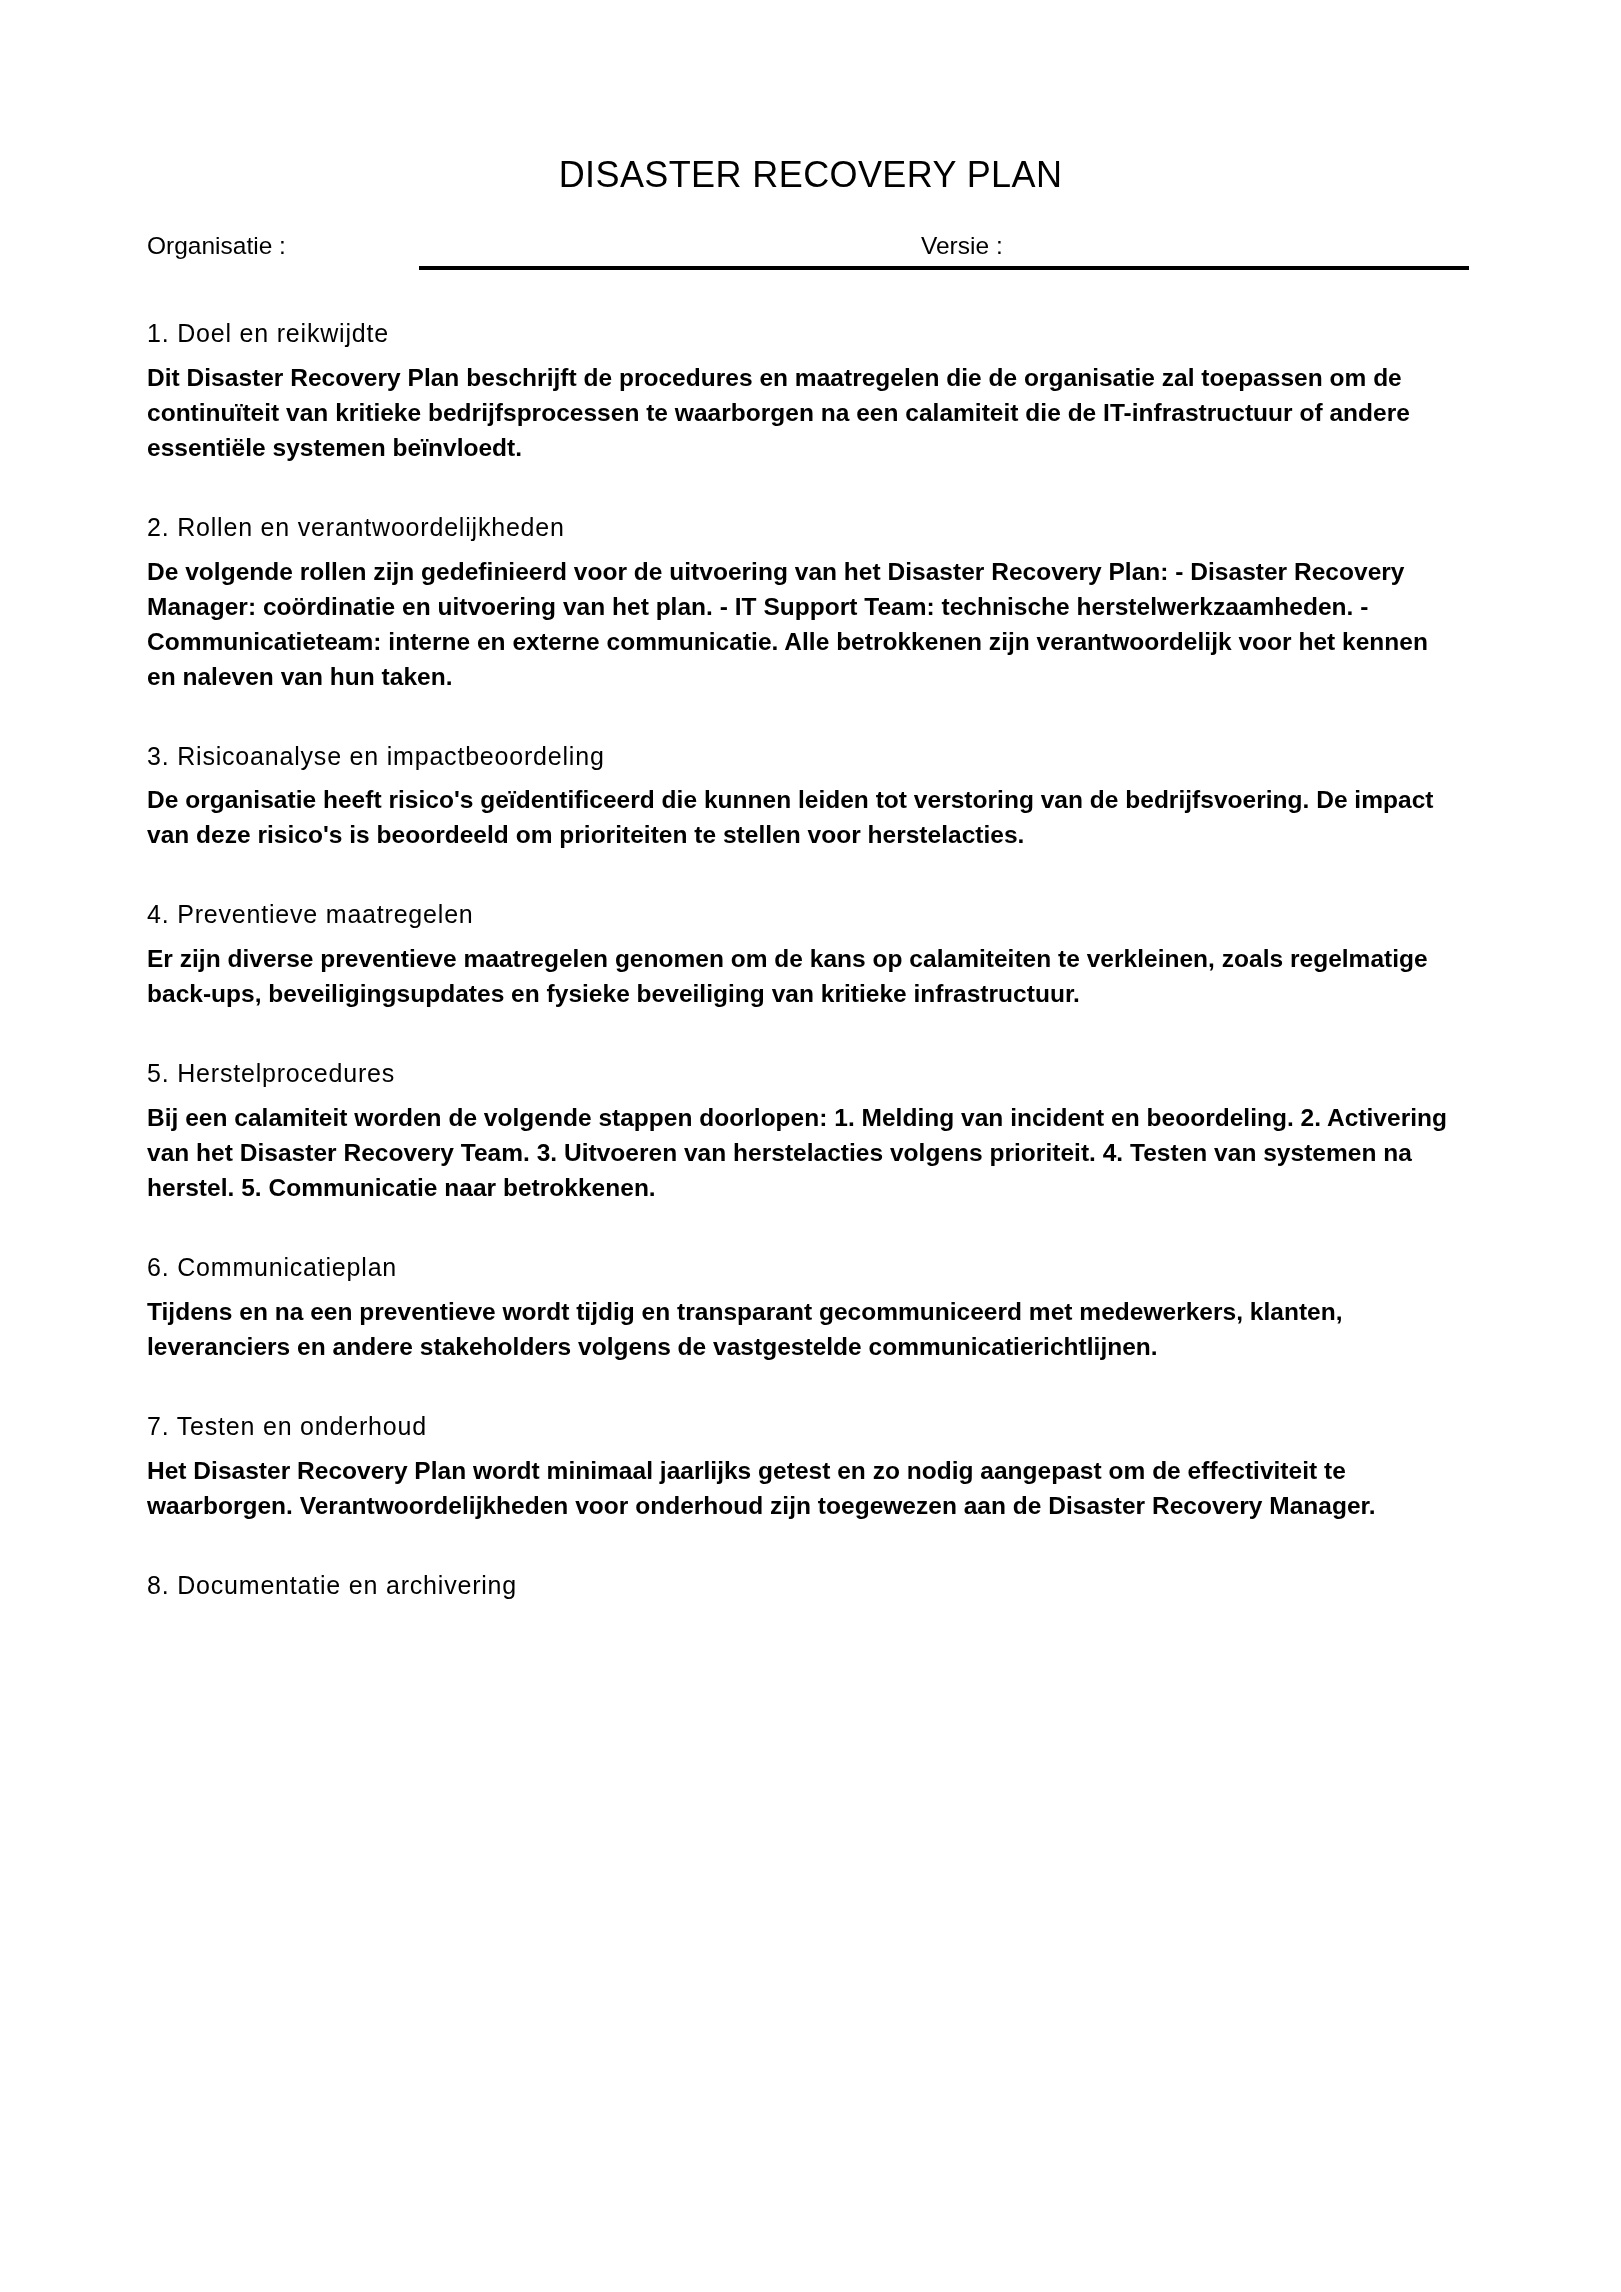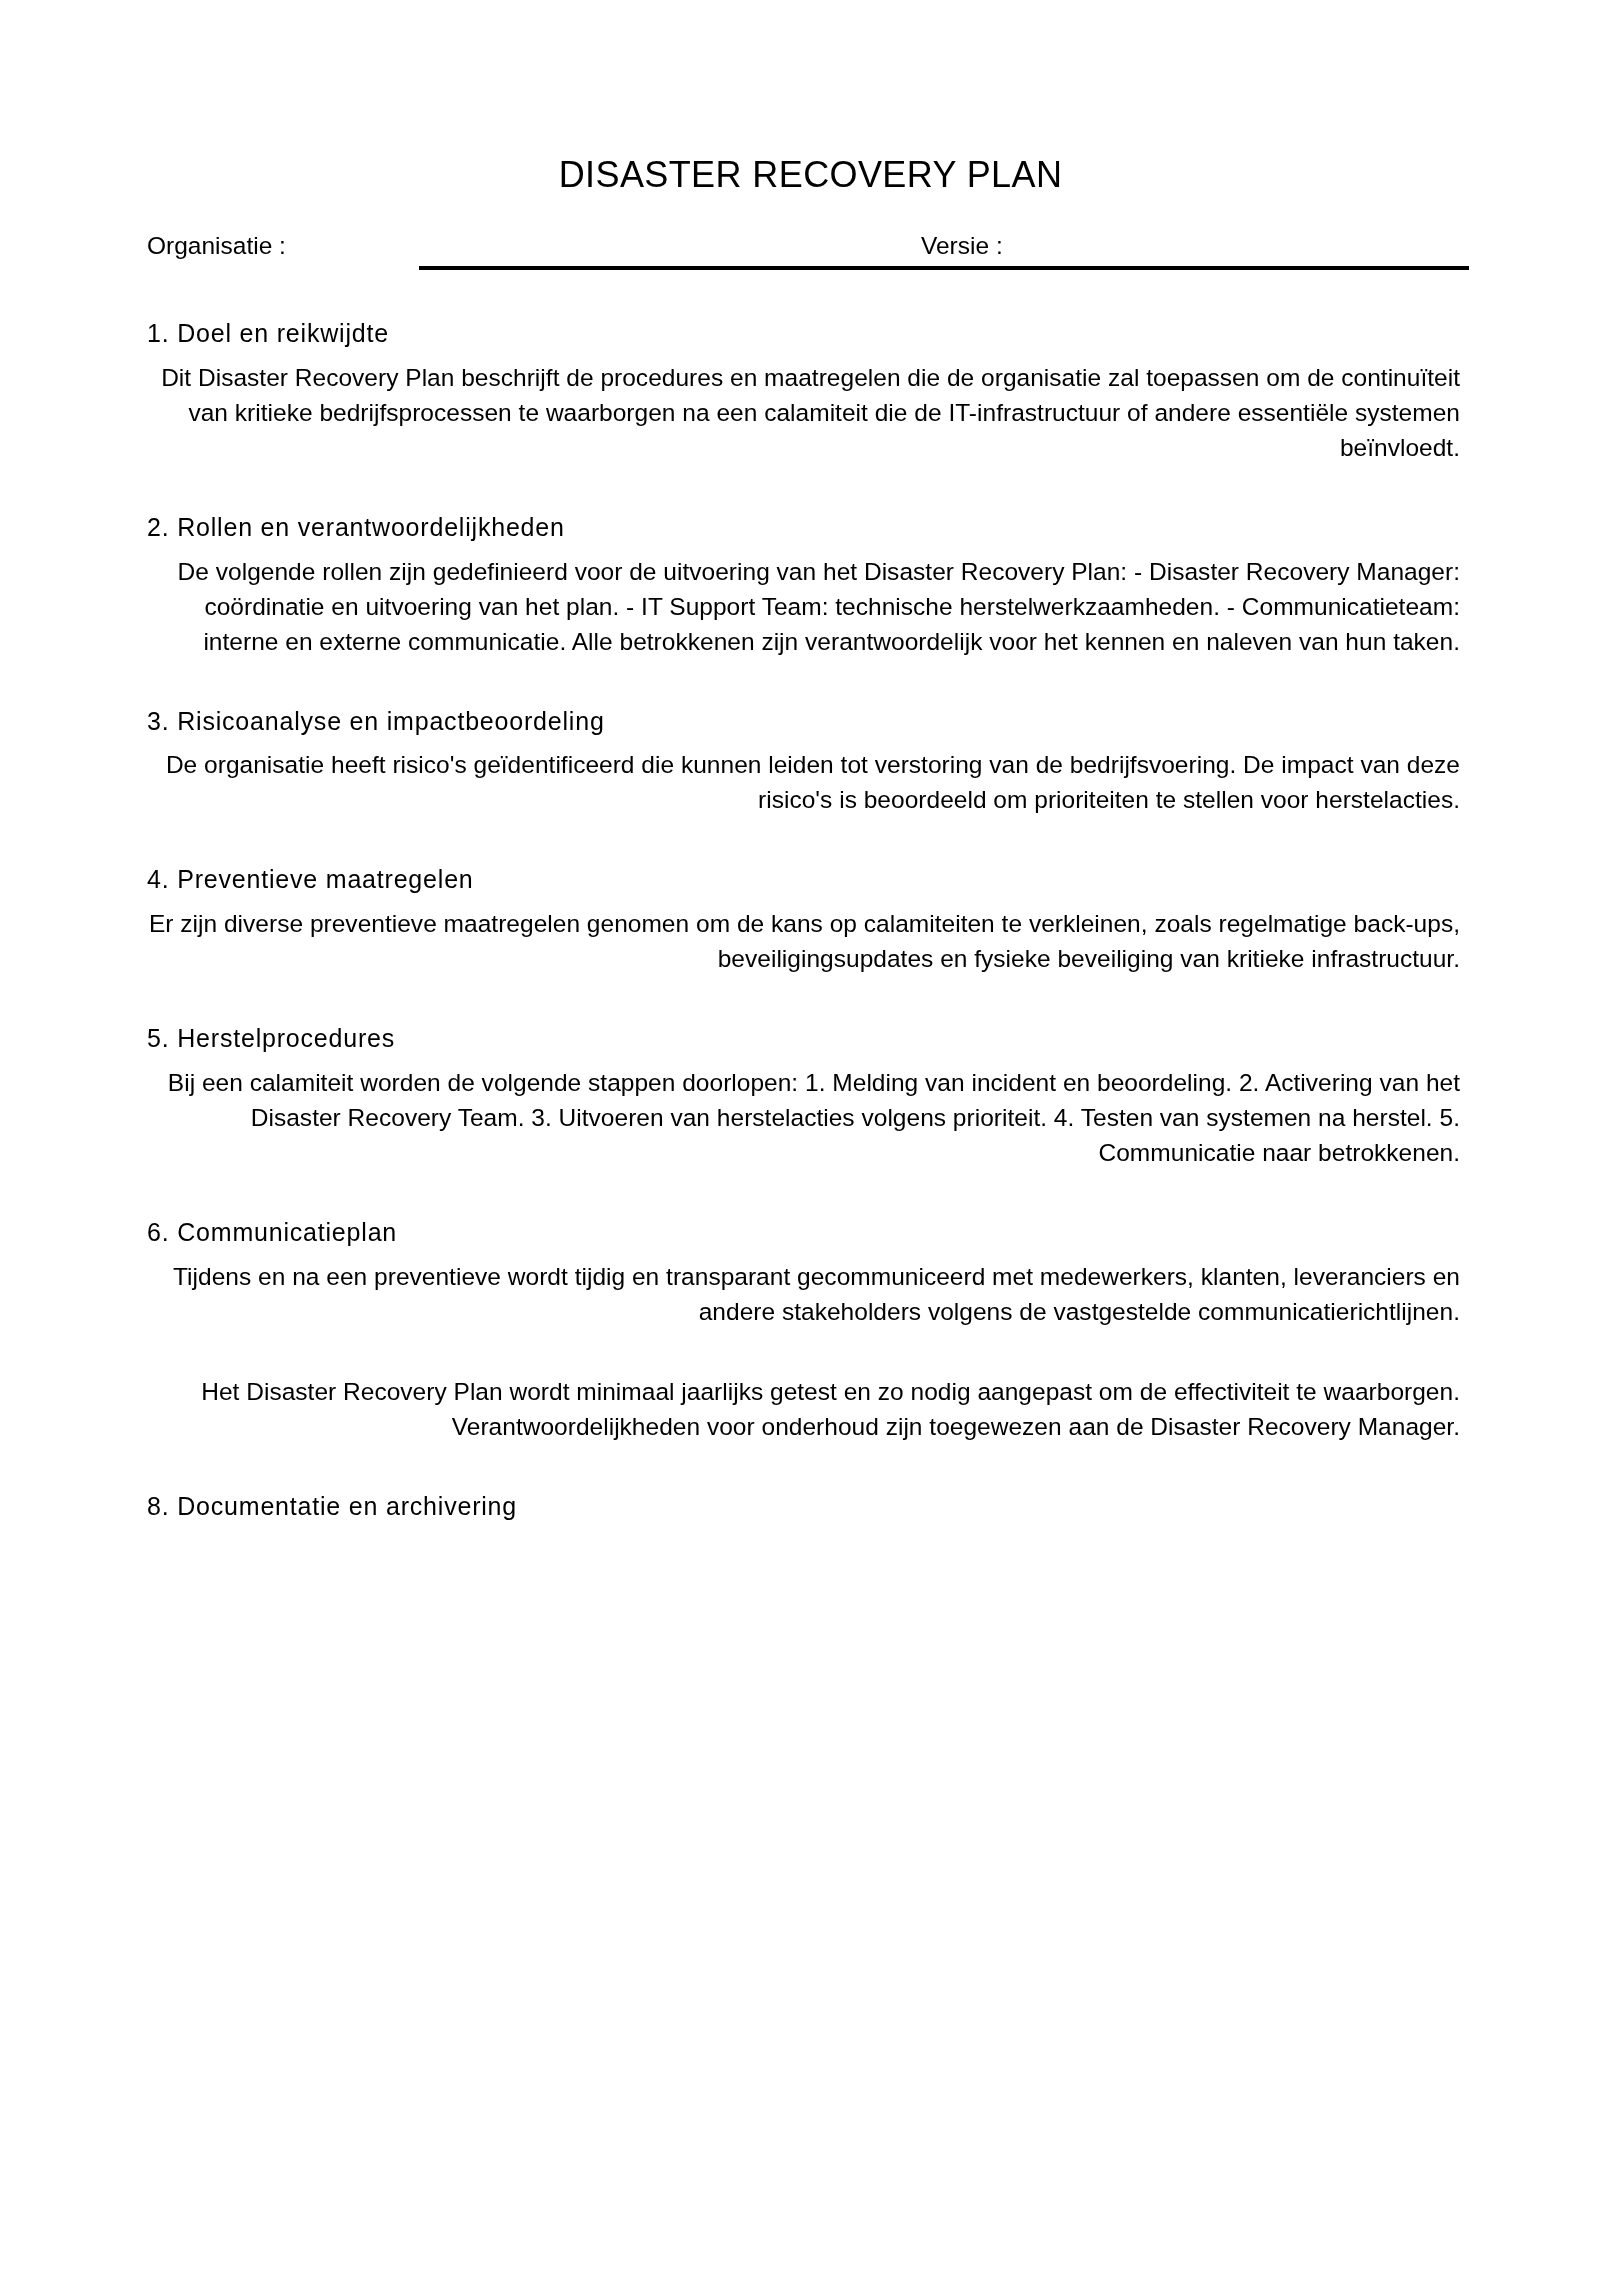--- a/index.html
+++ b/index.html
@@ -70,25 +70,25 @@
   .section:last-child { margin-bottom: 0; }
   .sec-heading {
     font-size: 25px;
     font-weight: 400;
     letter-spacing: 0.8px;
     line-height: 35px;
     margin: 0 0 8.8px 0;
   }
   .sec-body {
     font-size: 24.5px;
-    font-weight: 400;
+    font-weight: 700;
     line-height: 35px;
     margin: 0;
     letter-spacing: 0.02px;
-    text-align: right;
+    text-align: left;
   }
   .sec-body:empty { display: none; }
 </style>
 </head>
 <body>
 
 <div class="page">
 
   <div class="doc-title">DISASTER RECOVERY PLAN</div>
 
@@ -124,20 +124,21 @@
       <p class="sec-heading">5. Herstelprocedures</p>
       <p class="sec-body">Bij een calamiteit worden de volgende stappen doorlopen: 1. Melding van incident en beoordeling. 2. Activering van het Disaster Recovery Team. 3. Uitvoeren van herstelacties volgens prioriteit. 4. Testen van systemen na herstel. 5. Communicatie naar betrokkenen.</p>
     </div>
 
     <div class="section">
       <p class="sec-heading">6. Communicatieplan</p>
       <p class="sec-body">Tijdens en na een preventieve wordt tijdig en transparant gecommuniceerd met medewerkers, klanten, leveranciers en andere stakeholders volgens de vastgestelde communicatierichtlijnen.</p>
     </div>
 
     <div class="section">
+      <p class="sec-heading">7. Testen en onderhoud</p>
       <p class="sec-body">Het Disaster Recovery Plan wordt minimaal jaarlijks getest en zo nodig aangepast om de effectiviteit te waarborgen. Verantwoordelijkheden voor onderhoud zijn toegewezen aan de Disaster Recovery Manager.</p>
     </div>
 
     <div class="section">
       <p class="sec-heading">8. Documentatie en archivering</p>
 
     </div>
 
   </div>
 </div>

